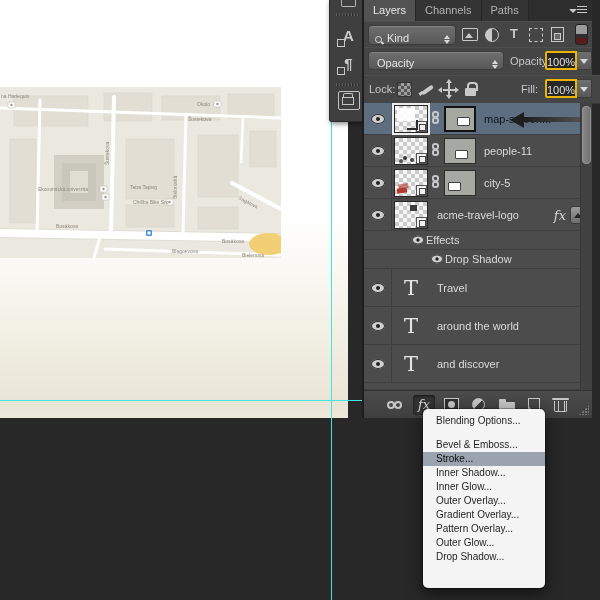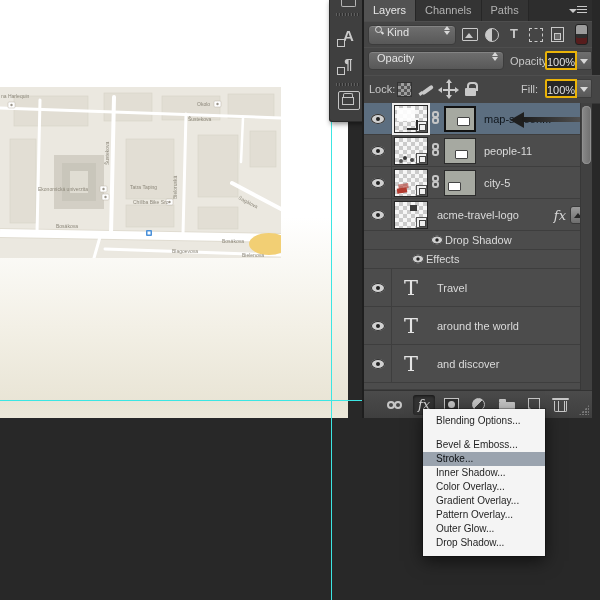--- a/index.html
+++ b/index.html
@@ -35,21 +35,21 @@
   .tab{padding:0 9px;line-height:21px;font-size:11px;color:#b2b2b2;background:#343434;border-right:1px solid #262626;}
   .tab.active{background:#525252;color:#e8e8e8;}
   #pmenu{position:absolute;right:5px;top:6px;width:18px;height:10px;}
   #pmenu .tri{position:absolute;left:0;top:3px;width:0;height:0;border-left:4px solid transparent;border-right:4px solid transparent;border-top:4px solid #c9c9c9;}
   #pmenu .lines{position:absolute;right:0;top:0;width:10px;height:9px;background:repeating-linear-gradient(#c9c9c9 0 1px,transparent 1px 3px);}
   
   .hdr{position:absolute;left:0;width:100%;background:#454545;border-bottom:1px solid #373737;box-shadow:inset 0 1px 0 rgba(255,255,255,.05);}
   #filterrow{top:21px;height:26px;}
   #blendrow{top:47px;height:28px;}
   #lockrow{top:75px;height:28px;padding-left:24px;}
-  .combo{position:absolute;display:flex;align-items:flex-start;background:linear-gradient(#6f6f6f,#585858);border:1px solid #3c3c3c;border-radius:4px;box-shadow:inset 0 1px 0 rgba(255,255,255,.15);color:#e3e3e3;font-size:11px;}
+  .combo{position:absolute;display:flex;align-items:flex-end;background:linear-gradient(#6f6f6f,#585858);border:1px solid #3c3c3c;border-radius:4px;box-shadow:inset 0 1px 0 rgba(255,255,255,.15);color:#e3e3e3;font-size:11px;}
   .updown{margin-left:auto;margin-right:5px;display:flex;flex-direction:column;gap:1px;}
   .updown i{display:block;width:0;height:0;border-left:3px solid transparent;border-right:3px solid transparent;}
   .updown i.u{border-bottom:4px solid #d8d8d8;}
   .updown i.dn{border-top:4px solid #d8d8d8;}
   #kindcombo{left:4px;top:4px;width:86px;height:18px;}
   .mag{position:relative;width:8px;height:8px;margin:0 4px 0 6px;}
   .mag::before{content:"";position:absolute;left:0;top:0;width:5px;height:5px;border:1.5px solid #dcdcdc;border-radius:50%;}
   .mag::after{content:"";position:absolute;left:6px;top:6px;width:3px;height:1.5px;background:#dcdcdc;transform:rotate(45deg);}
   .ficon{position:absolute;top:5px;width:18px;height:16px;}
   .fi0{left:97px;} .fi1{left:119px;} .fi2{left:141px;} .fi3{left:163px;} .fi4{left:185px;}
@@ -138,21 +138,21 @@
   .b2::after{content:"";position:absolute;left:7px;top:6px;width:7px;height:7px;border-radius:50%;background:#c6c6c6;}
   .b3::before{content:"";position:absolute;left:4px;top:3px;width:13px;height:13px;border-radius:50%;border:1px solid #c6c6c6;background:linear-gradient(135deg,#c6c6c6 50%,#3a3a3a 50%);box-sizing:border-box;}
   .b4::before{content:"";position:absolute;left:3px;top:7px;width:16px;height:9px;background:#c6c6c6;border-radius:1px;}
   .b4::after{content:"";position:absolute;left:3px;top:4px;width:7px;height:3px;background:#c6c6c6;border-radius:1px 1px 0 0;}
   .b5::before{content:"";position:absolute;left:5px;top:3px;width:12px;height:14px;border:1px solid #c6c6c6;box-sizing:border-box;}
   .b5::after{content:"";position:absolute;left:5px;top:11px;width:0;height:0;border-bottom:6px solid #c6c6c6;border-right:6px solid transparent;}
   .b6::before{content:"";position:absolute;left:4px;top:6px;width:13px;height:11px;border:1px solid #c6c6c6;border-top:none;border-radius:0 0 2px 2px;background:repeating-linear-gradient(90deg,transparent 0 3px,#c6c6c6 3px 4px,transparent 4px 6px);box-sizing:border-box;}
   .b6::after{content:"";position:absolute;left:2px;top:3px;width:17px;height:2px;background:#c6c6c6;border-radius:1px;}
   #bgrip{position:absolute;right:3px;bottom:3px;width:10px;height:10px;background:radial-gradient(circle at 1px 1px,#777 0.8px,transparent 1px);background-size:3px 3px;clip-path:polygon(100% 0,100% 100%,0 100%);}
   
-  #ctxmenu{position:absolute;left:423px;top:409px;width:122px;background:#f4f4f4;border-radius:0;box-shadow:0 5px 16px rgba(0,0,0,.6),0 0 0 1px rgba(0,0,0,.25);padding:5px 0 6px;}
+  #ctxmenu{position:absolute;left:423px;top:409px;width:122px;background:#f4f4f4;border-radius:5px;box-shadow:0 5px 16px rgba(0,0,0,.6),0 0 0 1px rgba(0,0,0,.25);padding:5px 0 24px;}
   #ctxmenu .mi{height:14px;line-height:14px;font-size:10px;color:#1f1f1f;padding-left:13px;white-space:nowrap;}
   #ctxmenu .mi.hl{background:#9aa3ae;color:#0d1013;}
   #ctxmenu .mi.gap{margin-bottom:10px;}
 </style>
 </head>
 <body>
 
 <div id="root">
 
   <div id="canvas">
@@ -330,26 +330,26 @@
               <div class="eye"></div>
             </div>
             <div class="thumb mark-logo">
               <div class="sobadge"></div>
             </div>
             <div class="lname near">acme-travel-logo</div>
             <div class="fxbadge">fx</div>
             <div class="fxcollapse"></div>
           </div>
           <div class="lrow subrow" style="height: 19px;">
+            <div class="eye subeye1" style="position: absolute;"></div>
+            <div class="lname sublabel1">Effects</div>
+          </div>
+          <div class="lrow subrow" style="height: 19px;">
             <div class="eye subeye2" style="position: absolute;"></div>
             <div class="lname sublabel2">Drop Shadow</div>
-          </div>
-          <div class="lrow subrow" style="height: 19px;">
-            <div class="eye subeye1" style="position: absolute;"></div>
-            <div class="lname sublabel1">Effects</div>
           </div>
           <div class="lrow" style="height: 38px;">
             <div class="cell-eye">
               <div class="eye"></div>
             </div>
             <div class="tthumb">T</div>
             <div class="lname near">Travel</div>
           </div>
           <div class="lrow" style="height: 38px;">
             <div class="cell-eye">
@@ -376,20 +376,21 @@
       <span id="bbtns"><div class="bbtn b0"></div><div class="bbtn b1 pressed">fx</div><div class="bbtn b2"></div><div class="bbtn b3"></div><div class="bbtn b4"></div><div class="bbtn b5"></div><div class="bbtn b6"></div></span>
       <div id="bgrip"></div>
     </div>
   </div>
 
   <div id="ctxmenu">
       <div class="mi gap">Blending Options...</div>
       <div class="mi">Bevel &amp; Emboss...</div>
       <div class="mi hl">Stroke...</div>
       <div class="mi">Inner Shadow...</div>
-      <div class="mi">Color Overlay...</div>
+      <div class="mi">Inner Glow...</div>
+      <div class="mi">Outer Overlay...</div>
       <div class="mi">Gradient Overlay...</div>
       <div class="mi">Pattern Overlay...</div>
       <div class="mi">Outer Glow...</div>
       <div class="mi">Drop Shadow...</div>
     </div>
 
 </div>
 
 </body></html>

